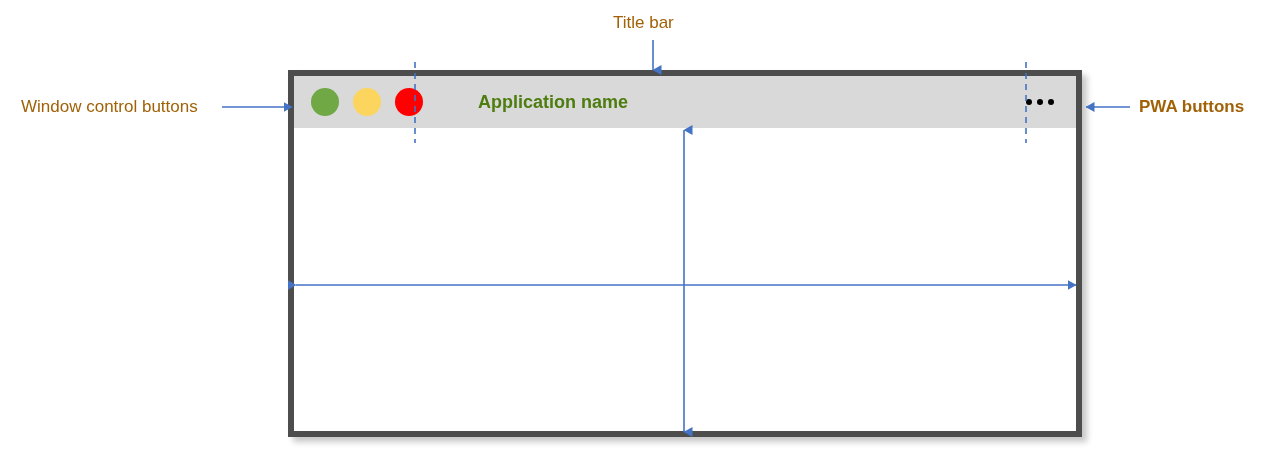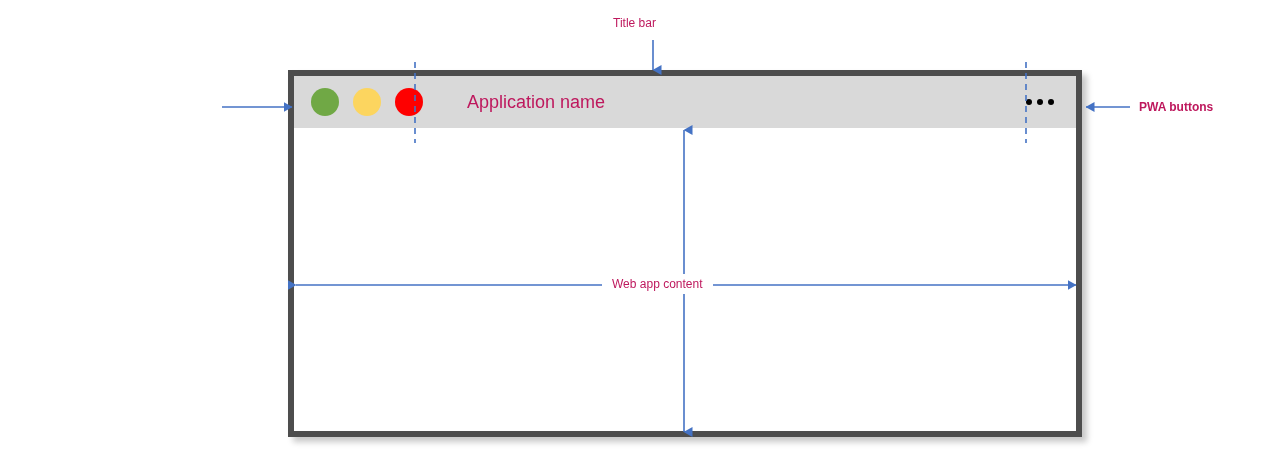--- a/index.html
+++ b/index.html
@@ -20,23 +20,23 @@
     position: absolute;
     left: 0; top: 0;
     width: 1265px;
     height: 469px;
   }
 
   
   .anno-label {
     position: absolute;
     font-family: "Liberation Sans", sans-serif;
-    font-size: 12px;
+    font-size: 17px;
     line-height: 20px;
-    color: #be185d;
+    color: #a16207;
     white-space: nowrap;
     text-align: center;
   }
   #label-title-bar   { left: 613px; top: 13px; }
   #label-window-ctl  { left: 21px;  top: 97px; }
   #label-pwa         { left: 1139px; top: 97px; font-weight: bold; }
   #label-webapp      {
     left: 612px; top: 274px;
     background: #ffffff;
     padding: 0 10px;
@@ -83,24 +83,25 @@
     width: 28px;
     height: 28px;
     border-radius: 50%;
     display: block;
   }
   .win-dot.green  { background: #70a845; }
   .win-dot.yellow { background: #fcd55f; }
   .win-dot.red    { background: #fe0000; }
 
   #app-title {
-    margin-left: 44px;
+    margin-left: 55px;
     font-size: 18px;
-    color: #be185d;
+    color: #4d7c0f;
     white-space: nowrap;
+    font-weight: bold;
   }
 
   #pwa-buttons {
     position: absolute;
     right: 20px;
     top: 50%;
     transform: translateY(-50%);
     display: flex;
     align-items: center;
     gap: 5px;
@@ -174,18 +175,18 @@
 
     <line x1="1130" y1="107" x2="1086" y2="107" stroke="#4472c4" stroke-width="1.6" marker-end="url(#arrow-left)"></line>
 
     <line x1="296" y1="285" x2="1076" y2="285" stroke="#4472c4" stroke-width="1.6" marker-start="url(#arrow-left)" marker-end="url(#arrow-right)"></line>
 
     <line x1="684" y1="130" x2="684" y2="432" stroke="#4472c4" stroke-width="1.6" marker-start="url(#arrow-up)" marker-end="url(#arrow-down)"></line>
   </svg>
 
   <div class="anno-label" id="label-title-bar">Title bar</div>
 
+  <div class="anno-label" id="label-window-ctl">Window control buttons</div>
 
   <div class="anno-label" id="label-pwa">PWA buttons</div>
 
-  <div class="anno-label" id="label-webapp">Web app content</div>
 
 </div>
 
 </body></html>

